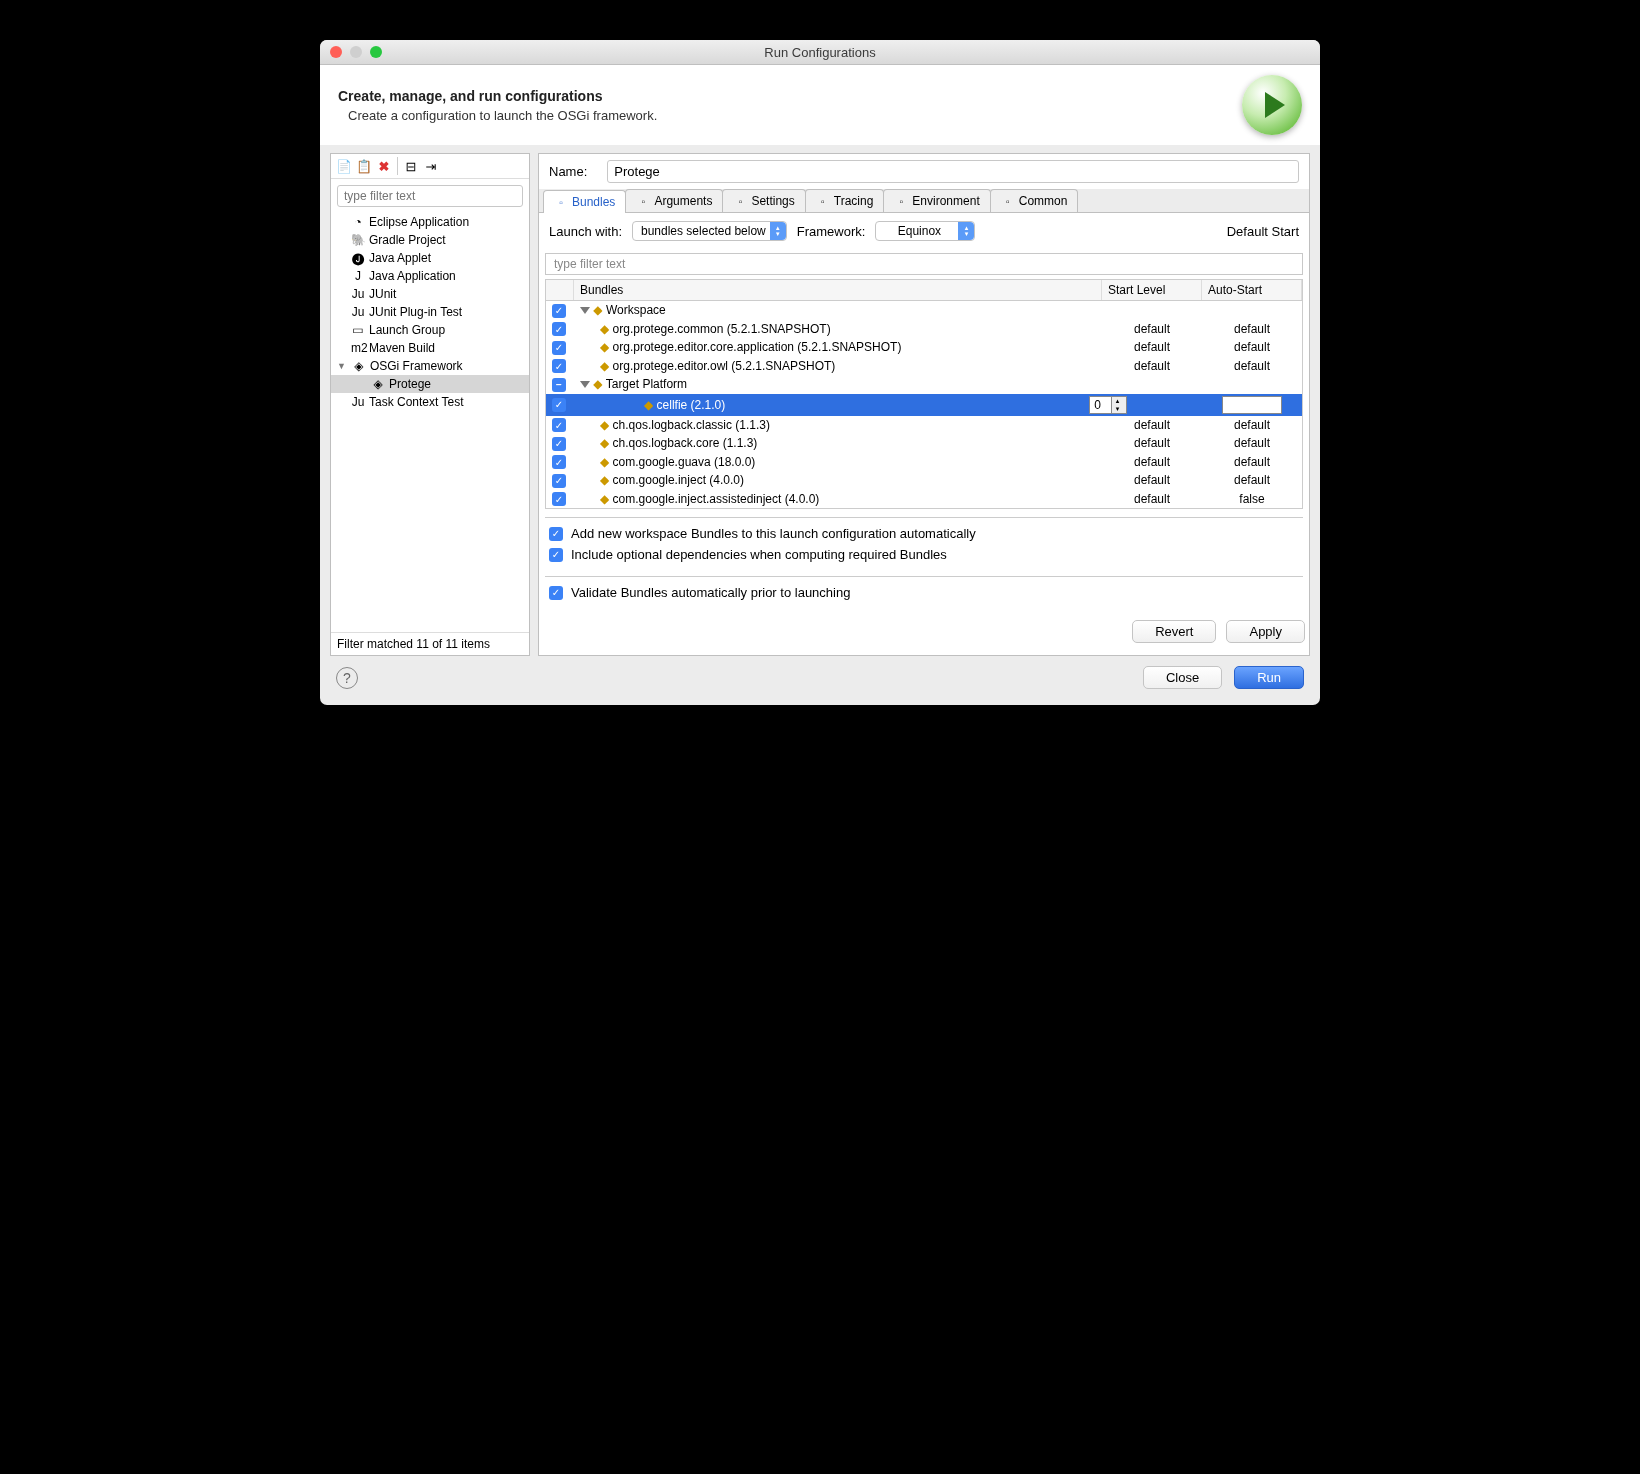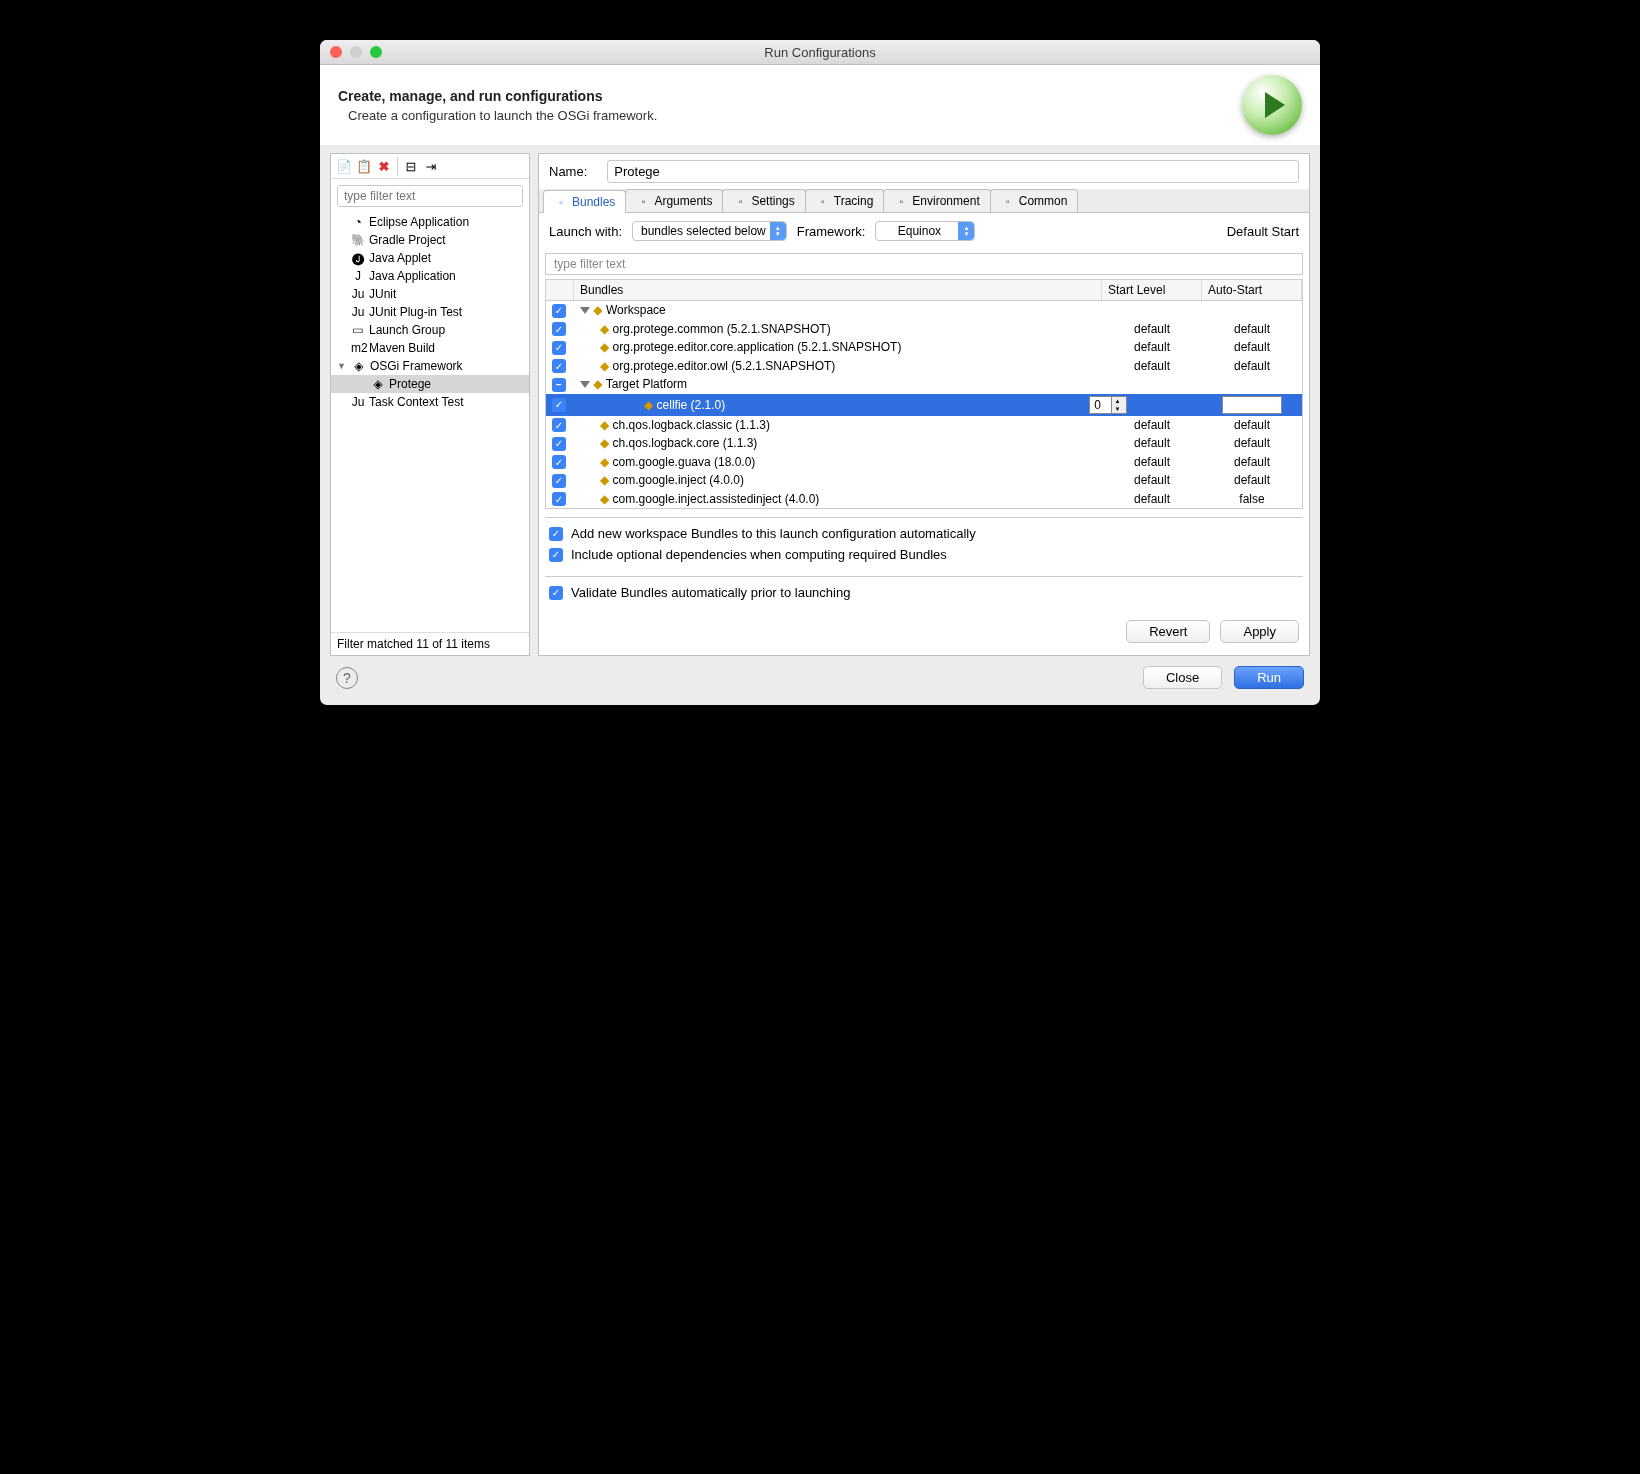--- a/index.html
+++ b/index.html
@@ -50,21 +50,21 @@
   .def{ text-align:center; }
   .cb{ width:14px; height:14px; border-radius:3px; background:#3b82f6; color:#fff; font-size:10px; display:inline-flex; align-items:center; justify-content:center;}
   .cb.minus{background:#3b82f6;}
   .cb.minus::after{content:"−"; font-weight:bold;}
   .cb.check::after{content:"✓";}
   .disc{display:inline-block; width:0; height:0; border-top:5px solid transparent; border-bottom:5px solid transparent; }
   .disc.down{border-left:none; border-top:7px solid #777; border-right:5px solid transparent; border-left:5px solid transparent; border-bottom:none;}
   .opts{ border-top:1px solid #ccc; margin:8px 6px 0; padding:8px 4px; font-size:13px;}
   .opts label{ display:flex; align-items:center; gap:8px; margin-bottom:6px;}
   .opts2{ border-top:1px solid #ccc; margin:0 6px; padding:8px 4px; font-size:13px;}
-  .btnrow{ margin-top:auto; padding:12px 10px; display:flex; gap:10px; justify-content:flex-end;}
+  .btnrow{ margin-top:auto; padding:12px 4px; display:flex; gap:10px; justify-content:flex-end;}
   .macbtn{ border:1px solid #c4c4c4; background:linear-gradient(#fff,#f0f0f0); border-radius:5px; padding:3px 22px; font-size:13px;}
   .footer{ padding:10px 16px 16px; display:flex; align-items:center;}
   .help{ width:22px; height:22px; border:1.5px solid #888; border-radius:50%; display:flex; align-items:center; justify-content:center; color:#666; font-size:14px;}
   .footer .macbtn.primary{ background:linear-gradient(#6aa3ff,#2f6fe0); color:#fff; border:1px solid #2a63cc;}
   .tree .ticon{ width:14px; text-align:center;}
   .startinput{ display:inline-flex; align-items:center; background:#fff; border:1px solid #888; height:18px;}
   .startinput span{ padding:0 10px 0 4px; color:#000;}
   .startinput .stp{ width:12px; background:#eee; border-left:1px solid #888; font-size:7px; text-align:center; line-height:8px;}
   .autosel{ display:inline-flex; align-items:center; background:#fff; border:1px solid #888; height:18px; padding:0 2px 0 4px; gap:8px;}
 </style>

